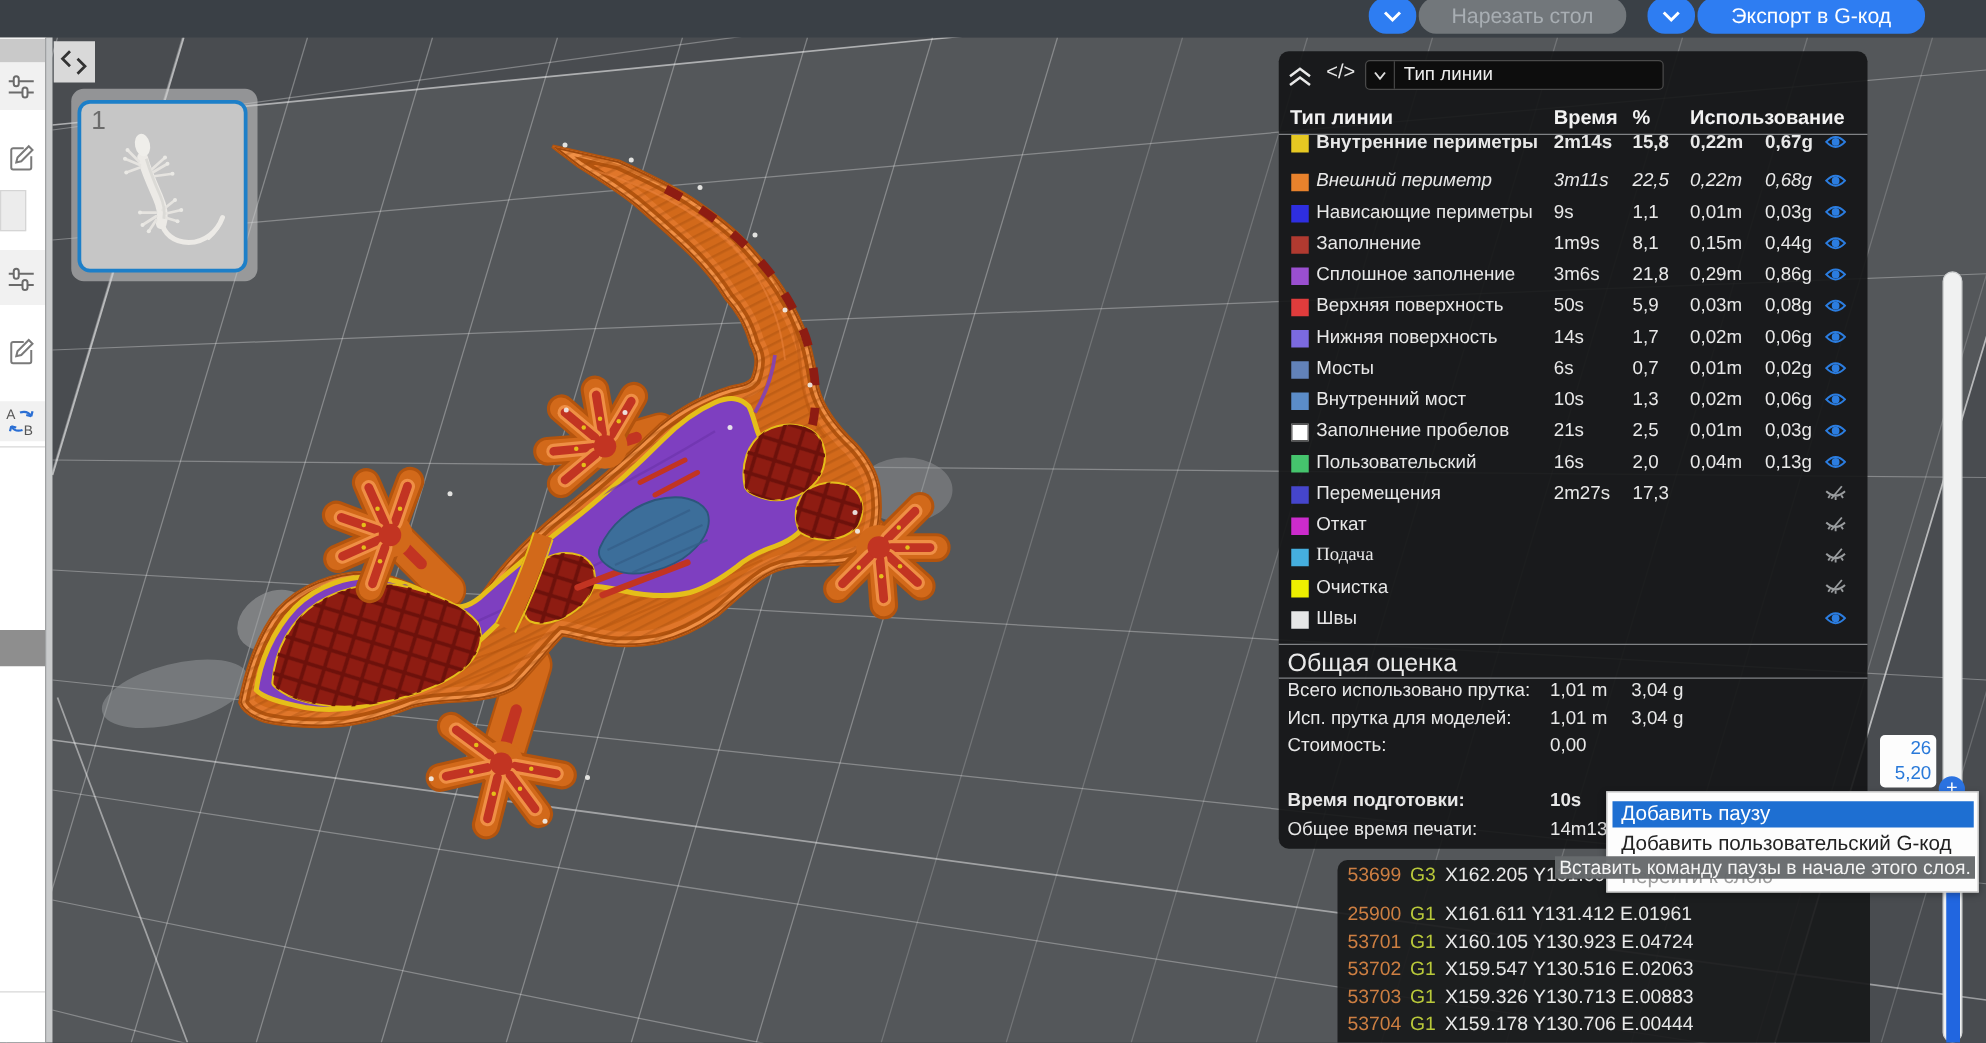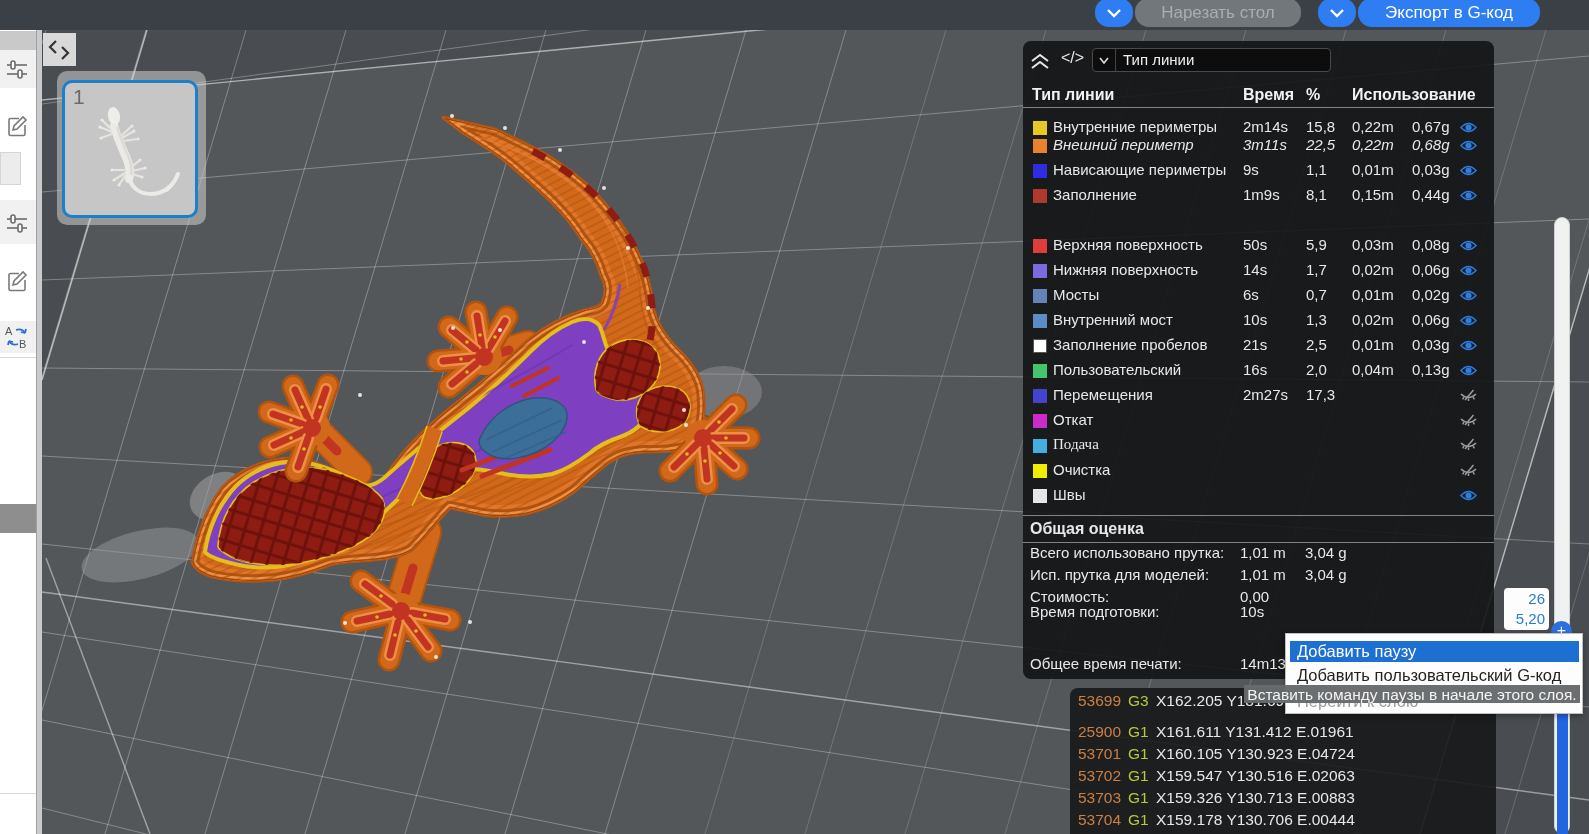--- a/index.html
+++ b/index.html
@@ -407,21 +407,21 @@
       <path d="M2 2 L6 7 L10 2" fill="none" stroke="#ddd" stroke-width="1.6"></path>
         </svg>
     <div style="position:absolute;left:22px;top:0;height:22px;border-left:1px solid #444;"></div>
     <div style="position:absolute;left:30px;top:2px;font-size:15px;">Тип линии</div>
   </div>
   <span class="phead" style="left:9px;">Тип линии</span>
   <span class="phead" style="left:220px;">Время</span>
   <span class="phead" style="left:283px;">%</span>
   <span class="phead" style="left:329px;">Использование</span>
   <div class="pdiv" style="top:66px;"></div>
-<div class="lrow" style="top:74px;">
+<div class="lrow" style="top:61px;font-weight:bold;">
         <span class="sq" style="background:#e6c822;"></span>
         <span class="lbl">Внутренние периметры</span>
         <span class="tm">2m14s</span>
         <span class="pc">15,8</span>
         <span class="um">0,22m</span>
         <span class="ug">0,67g</span>
         <span class="eye"><svg width="17" height="13" viewBox="0 0 17 13">
             <path d="M1 6.5 Q8.5 -1.5 16 6.5 Q8.5 14.5 1 6.5 Z" fill="none" stroke="#2b7de0" stroke-width="1.6"></path>
             <circle cx="8.5" cy="6.5" r="3.1" fill="#2b7de0"></circle>
           </svg></span>
@@ -455,20 +455,32 @@
         <span class="lbl">Заполнение</span>
         <span class="tm">1m9s</span>
         <span class="pc">8,1</span>
         <span class="um">0,15m</span>
         <span class="ug">0,44g</span>
         <span class="eye"><svg width="17" height="13" viewBox="0 0 17 13">
             <path d="M1 6.5 Q8.5 -1.5 16 6.5 Q8.5 14.5 1 6.5 Z" fill="none" stroke="#2b7de0" stroke-width="1.6"></path>
             <circle cx="8.5" cy="6.5" r="3.1" fill="#2b7de0"></circle>
           </svg></span>
       </div>
+<div class="lrow" style="top:167.0px;">
+        <span class="sq" style="background:#9a4fd0;"></span>
+        <span class="lbl">Сплошное заполнение</span>
+        <span class="tm">3m6s</span>
+        <span class="pc">21,8</span>
+        <span class="um">0,29m</span>
+        <span class="ug">0,86g</span>
+        <span class="eye"><svg width="17" height="13" viewBox="0 0 17 13">
+            <path d="M1 6.5 Q8.5 -1.5 16 6.5 Q8.5 14.5 1 6.5 Z" fill="none" stroke="#2b7de0" stroke-width="1.6"></path>
+            <circle cx="8.5" cy="6.5" r="3.1" fill="#2b7de0"></circle>
+          </svg></span>
+      </div>
 <div class="lrow" style="top:192.0px;">
         <span class="sq" style="background:#e03c3c;"></span>
         <span class="lbl">Верхняя поверхность</span>
         <span class="tm">50s</span>
         <span class="pc">5,9</span>
         <span class="um">0,03m</span>
         <span class="ug">0,08g</span>
         <span class="eye"><svg width="17" height="13" viewBox="0 0 17 13">
             <path d="M1 6.5 Q8.5 -1.5 16 6.5 Q8.5 14.5 1 6.5 Z" fill="none" stroke="#2b7de0" stroke-width="1.6"></path>
             <circle cx="8.5" cy="6.5" r="3.1" fill="#2b7de0"></circle>
@@ -592,38 +604,38 @@
         <span class="tm"></span>
         <span class="pc"></span>
         <span class="um"></span>
         <span class="ug"></span>
         <span class="eye"><svg width="17" height="13" viewBox="0 0 17 13">
             <path d="M1 6.5 Q8.5 -1.5 16 6.5 Q8.5 14.5 1 6.5 Z" fill="none" stroke="#2b7de0" stroke-width="1.6"></path>
             <circle cx="8.5" cy="6.5" r="3.1" fill="#2b7de0"></circle>
           </svg></span>
       </div>
   <div class="pdiv" style="top:474px;"></div>
-  <div style="position:absolute;left:7px;top:479px;font-weight:bold;font-size:16px;">Общая оценка</div>
+  <div style="position:absolute;left:7px;top:479px;font-weight:normal;font-size:20px;">Общая оценка</div>
   <div class="pdiv" style="top:501px;"></div>
 <div class="srow" style="top:501px;">
         <span class="sl">Всего использовано прутка:</span>
         <span class="sv1">1,01 m</span>
         <span class="sv2">3,04 g</span>
       </div>
 <div class="srow" style="top:523px;">
         <span class="sl">Исп. прутка для моделей:</span>
         <span class="sv1">1,01 m</span>
         <span class="sv2">3,04 g</span>
       </div>
 <div class="srow" style="top:545px;">
         <span class="sl">Стоимость:</span>
         <span class="sv1">0,00</span>
         <span class="sv2"></span>
       </div>
-<div class="srow" style="top:560px;">
+<div class="srow" style="top:589px;font-weight:bold;">
         <span class="sl">Время подготовки:</span>
         <span class="sv1">10s</span>
         <span class="sv2"></span>
       </div>
 <div class="srow" style="top:612px;">
         <span class="sl">Общее время печати:</span>
         <span class="sv1">14m13s</span>
         <span class="sv2"></span>
       </div>
 </div>

